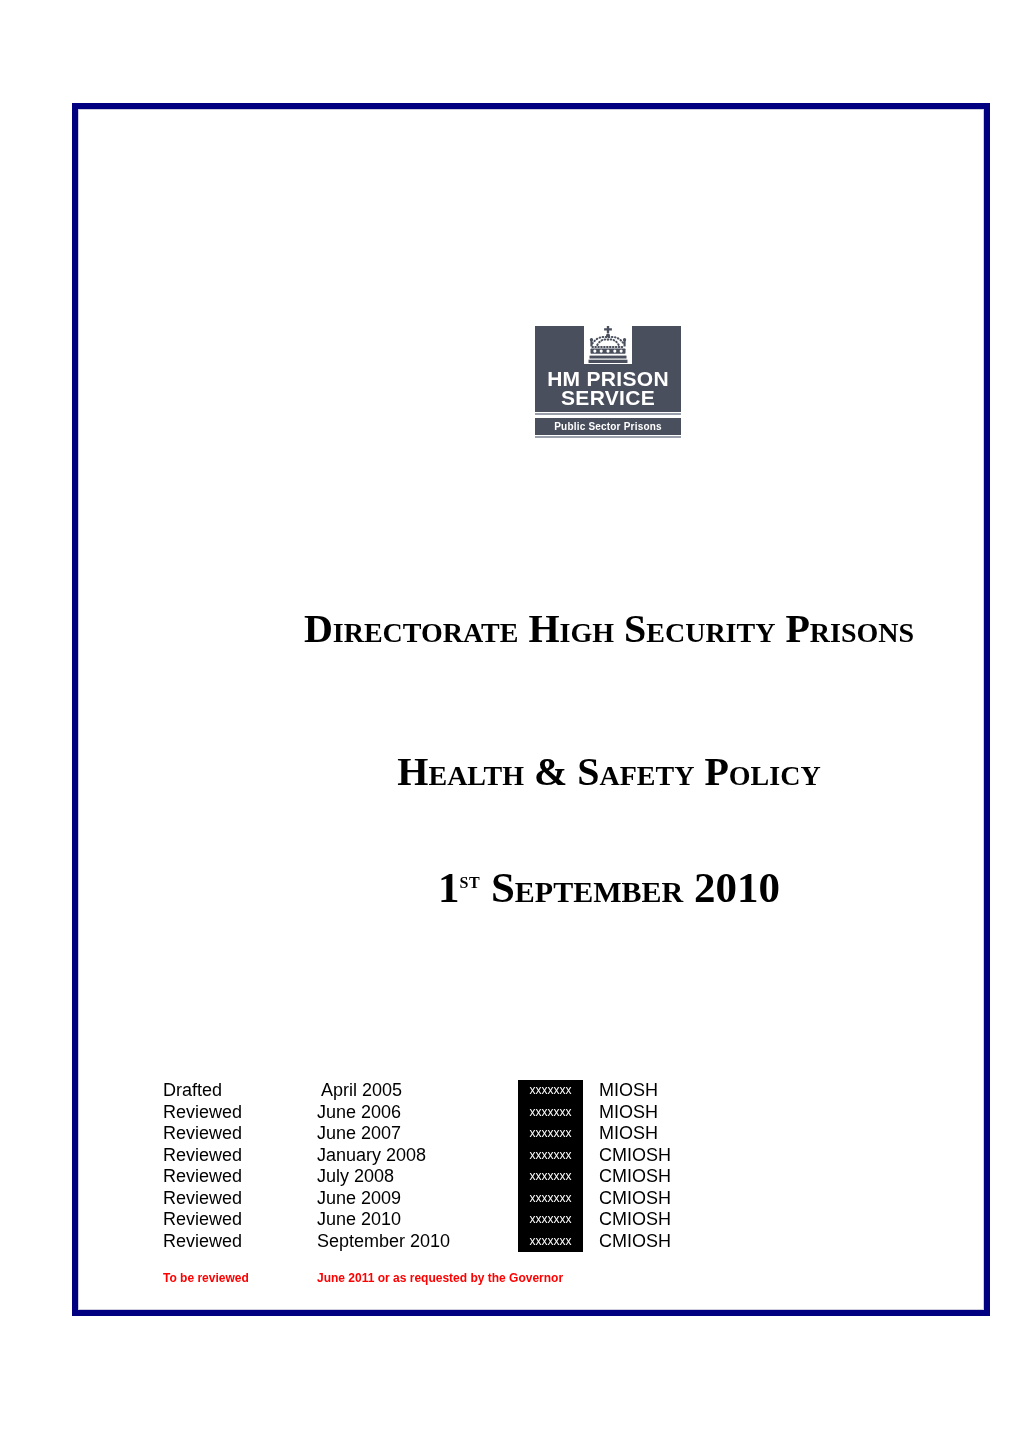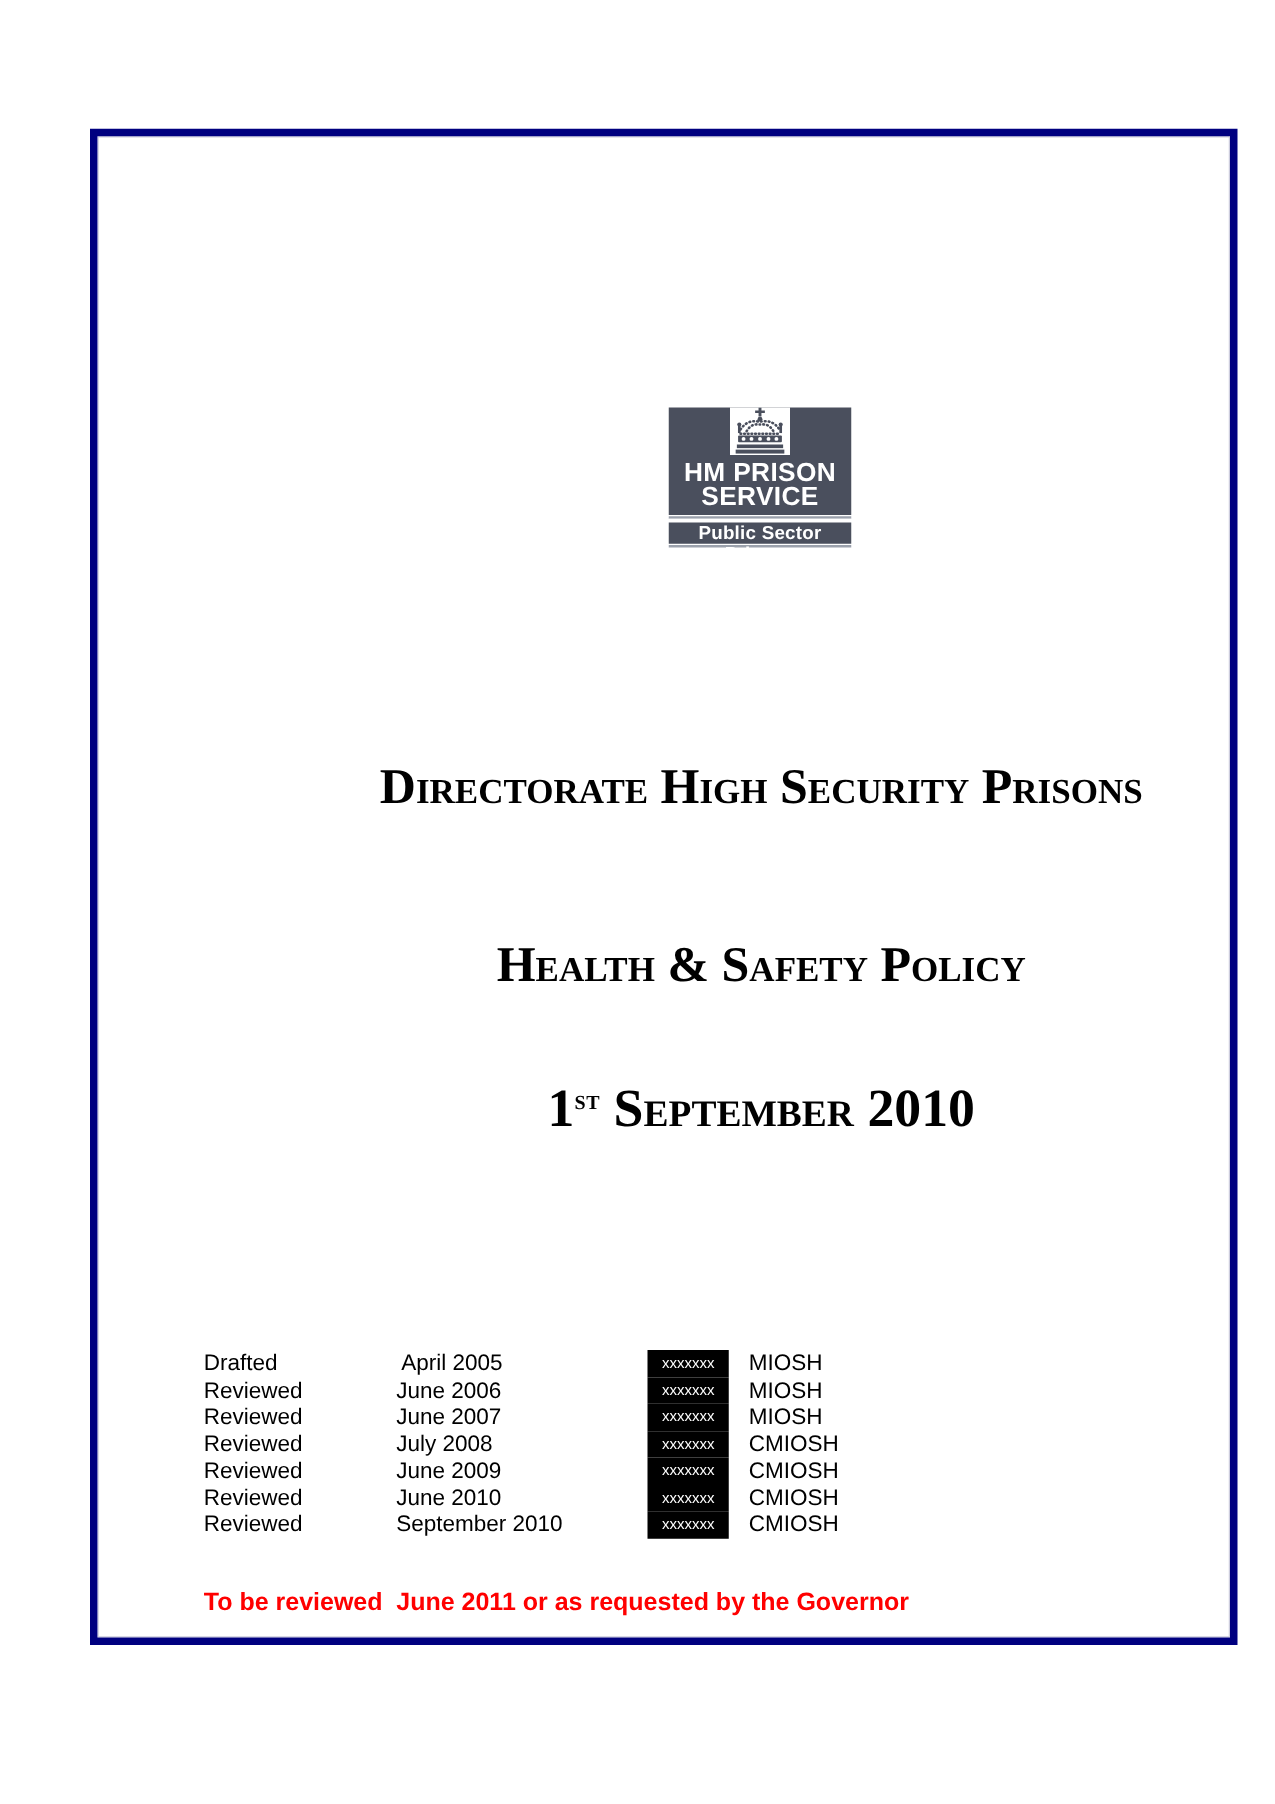--- a/index.html
+++ b/index.html
@@ -61,21 +61,21 @@
   }
   .logo-text-1 { top: 42px; }
   .logo-text-2 { top: 61px; }
   .logo-sep { height: 2px; background: #9aa0ab; margin-top: 1px; }
   .logo-gap { height: 3px; background: #ffffff; }
   .logo-banner {
     height: 17px;
     background: #4a4f5d;
     color: #ffffff;
     font-weight: bold;
-    font-size: 15px;
+    font-size: 10px;
     line-height: 17px;
     text-align: center;
     letter-spacing: 0.2px;
   }
 
   
   .title-line {
     position: absolute;
     left: 80px;
     width: 902px;
@@ -114,21 +114,21 @@
     line-height: 21.5px;
     vertical-align: top;
   }
   .h-cred { padding-left: 16px; }
 
   
   .notice {
     position: absolute;
     left: 85px;
     top: 1162px;
-    font-size: 20px;
+    font-size: 12px;
     font-weight: bold;
     white-space: pre;
   }
   .notice-label { display: inline-block; width: 154px; }
 </style>
 </head>
 <body>
 
 <div class="page">
 
@@ -180,20 +180,21 @@
     <div class="title-line title-policy">Health &amp; Safety Policy</div>
     <div class="title-line title-date"><span>1</span><span class="ordinal">st</span><span> September 2010</span></div>
 
     <div class="history" id="history">
       <div class="h-row"><span class="h-action">Drafted</span><span class="h-date"> April 2005</span><span class="h-redacted">xxxxxxx</span><span class="h-cred">MIOSH</span></div>
 
       <div class="h-row"><span class="h-action">Reviewed</span><span class="h-date">June 2006</span><span class="h-redacted">xxxxxxx</span><span class="h-cred">MIOSH</span></div>
 
       <div class="h-row"><span class="h-action">Reviewed</span><span class="h-date">June 2007</span><span class="h-redacted">xxxxxxx</span><span class="h-cred">MIOSH</span></div>
 
+      <div class="h-row"><span class="h-action">Reviewed</span><span class="h-date">January 2008</span><span class="h-redacted">xxxxxxx</span><span class="h-cred">CMIOSH</span></div>
 
       <div class="h-row"><span class="h-action">Reviewed</span><span class="h-date">July 2008</span><span class="h-redacted">xxxxxxx</span><span class="h-cred">CMIOSH</span></div>
 
       <div class="h-row"><span class="h-action">Reviewed</span><span class="h-date">June 2009</span><span class="h-redacted">xxxxxxx</span><span class="h-cred">CMIOSH</span></div>
 
       <div class="h-row"><span class="h-action">Reviewed</span><span class="h-date">June 2010</span><span class="h-redacted">xxxxxxx</span><span class="h-cred">CMIOSH</span></div>
 
       <div class="h-row"><span class="h-action">Reviewed</span><span class="h-date">September 2010</span><span class="h-redacted">xxxxxxx</span><span class="h-cred">CMIOSH</span></div>
     </div>
 

